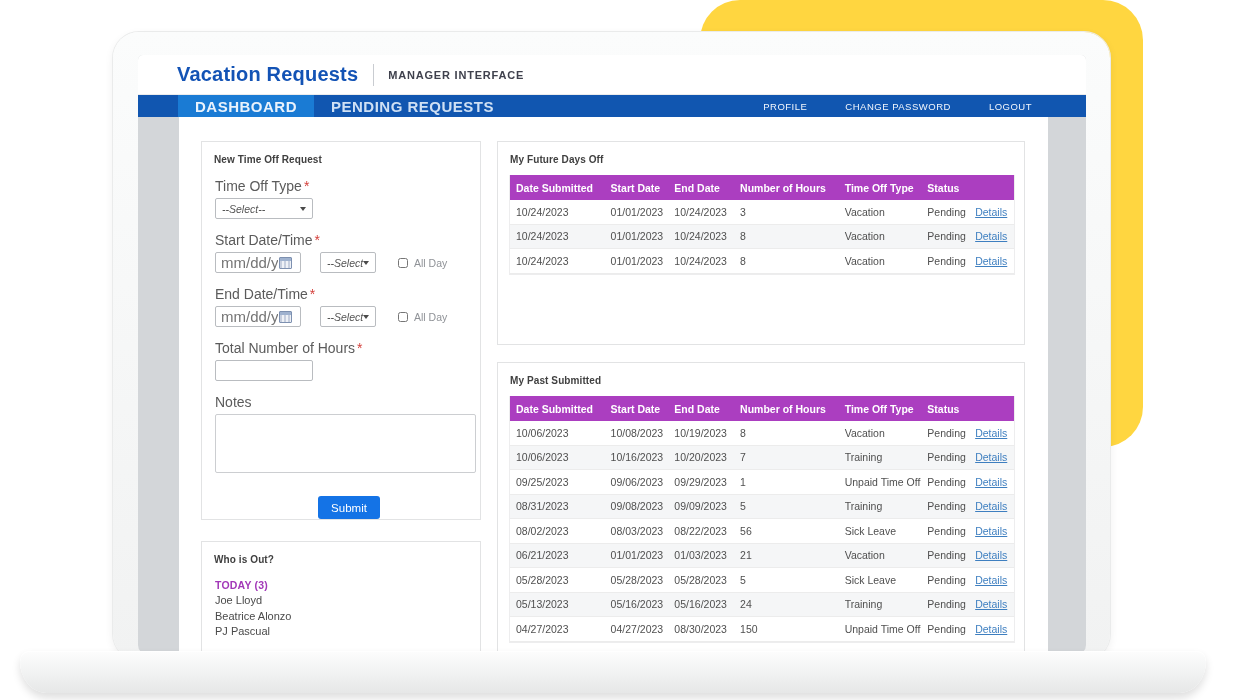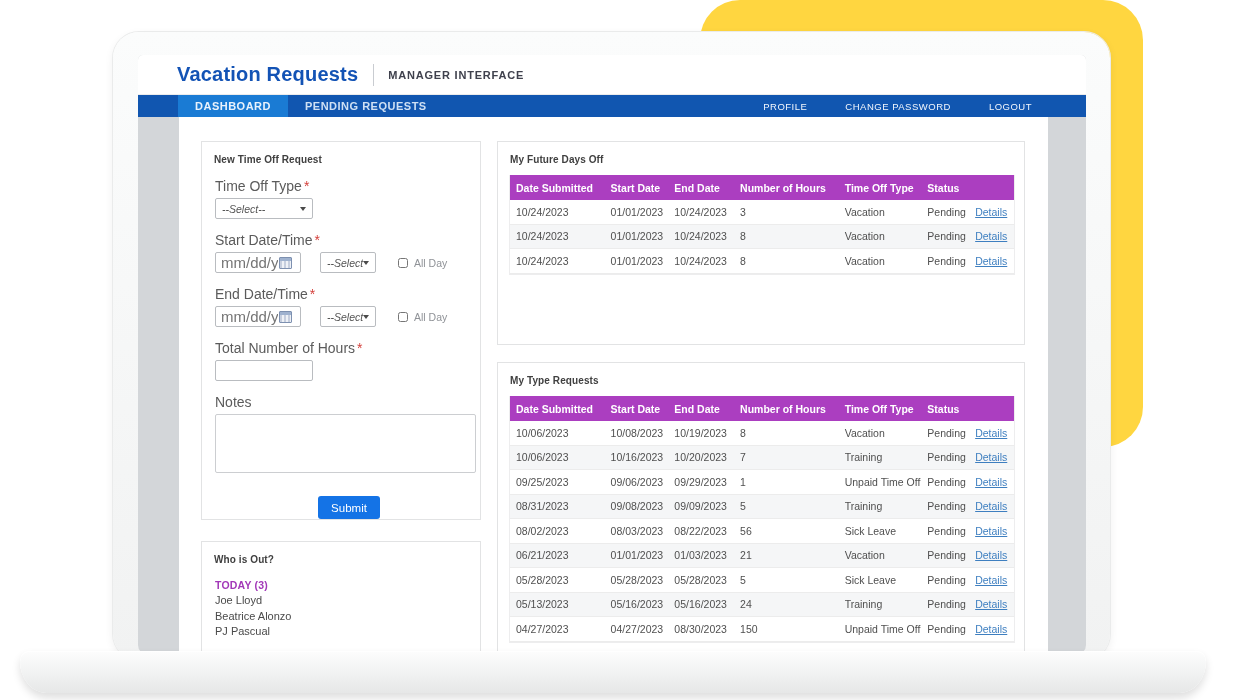--- a/index.html
+++ b/index.html
@@ -26,21 +26,21 @@
     display:flex; align-items:center; padding-left:39px; border-bottom:1px solid #ececec; }
   .site-title { font-size:20px; font-weight:bold; color:var(--accent_blue,#1353B5); letter-spacing:.2px; }
   .hdr-divider { width:1px; height:22px; background:#c9ccd1; margin:0 14px 0 15px; }
   .site-subtitle { font-size:11px; font-weight:bold; color:#3f414d; letter-spacing:.8px; }
 
   
   .navbar { position:absolute; left:0; top:40px; width:100%; height:22px;
     background:var(--nav,#1156B0); display:flex; align-items:stretch; }
   .nav-tabs { display:flex; margin-left:40px; }
   .nav-tab { display:flex; align-items:center; justify-content:center; padding:8px 17px;
-    font-size:11px; font-weight:bold; letter-spacing:.5px; color:#cfe0f4; cursor:pointer; }
+    font-size:15px; font-weight:bold; letter-spacing:.5px; color:#cfe0f4; cursor:pointer; }
   .nav-tab.active { background:var(--nav_active,#1A7BD4); color:#e9f2fc; }
   .nav-links { display:flex; margin-left:auto; align-items:center; gap:38px; padding-right:54px; }
   .nav-link { font-size:9.5px; font-weight:normal; letter-spacing:.5px; color:#f2f7fd; cursor:pointer; }
 
   
   .page-white { position:absolute; left:41px; right:38px; top:62px; bottom:0; background:#fff; }
   .card { position:absolute; background:#fff; border:1px solid #e2e3e4; }
   .card h2 { font-size:10px; font-weight:bold; color:#404040; margin:12px 0 0 12px; letter-spacing:.1px; }
 
   .form-card { left:22px; top:24px; width:280px; height:379px; }
@@ -214,21 +214,21 @@
               <div class="td c2">10/24/2023</div>
               <div class="td c3">8</div>
               <div class="td c4">Vacation</div>
               <div class="td c5">Pending</div>
               <div class="td c6"><a class="details">Details</a></div>
             </div>
           </div>
       </div>
 
       <div class="card past-card">
-        <h2>My Type Requests</h2>
+        <h2>My Past Submitted</h2>
         <div class="table">
             <div class="tr thead">
               <div class="th c0">Date Submitted</div>
               <div class="th c1">Start Date</div>
               <div class="th c2">End Date</div>
               <div class="th c3">Number of Hours</div>
               <div class="th c4">Time Off Type</div>
               <div class="th c5">Status</div>
               <div class="th c6"></div>
             </div>

